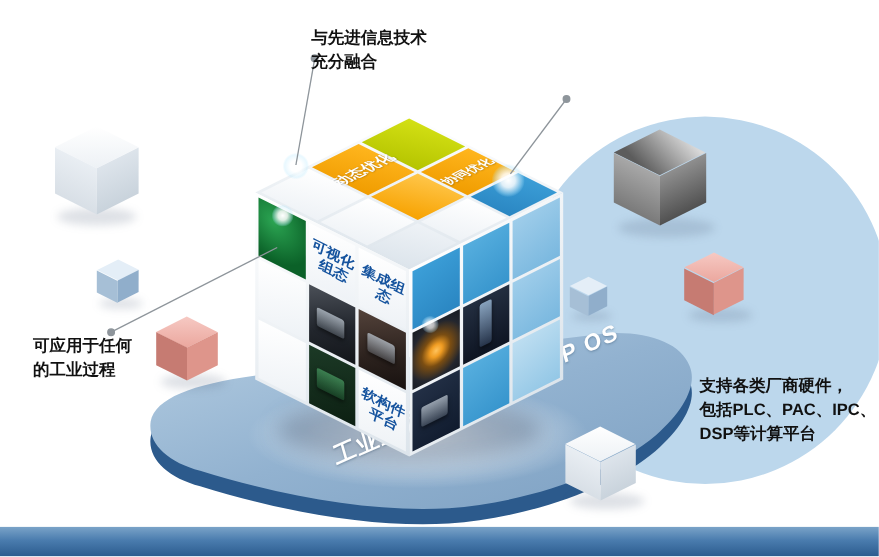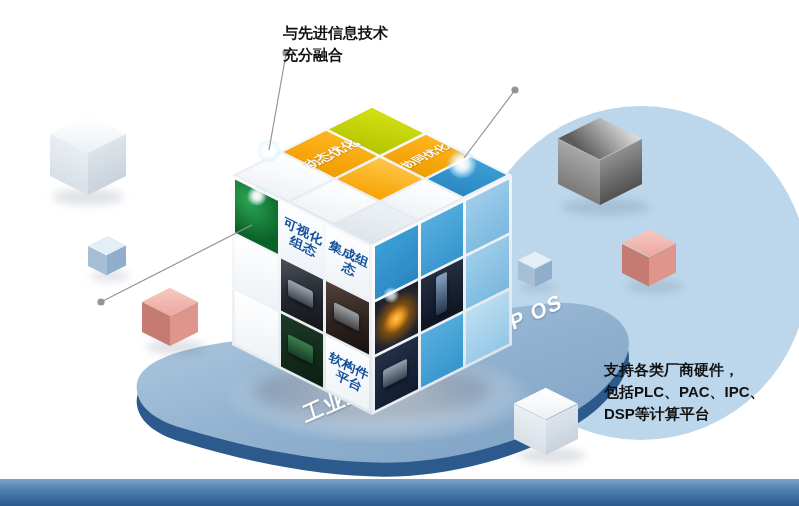--- a/index.html
+++ b/index.html
@@ -110,24 +110,24 @@
   .s2{left:90px;top:271px;width:40px;height:10px;}
   .s3{left:146px;top:340px;width:60px;height:14px;}
   .s4{left:562px;top:198px;width:88px;height:18px;}
   .s5{left:626px;top:280px;width:58px;height:13px;}
   .s6{left:518px;top:448px;width:68px;height:15px;}
   .s7{left:520px;top:283px;width:36px;height:9px;}
 
   
   .ann{position:absolute;font-size:15px;font-weight:bold;color:#111;line-height:1.45;
        white-space:pre-line;}
-  .ann-fusion{left:283px;top:24px;font-family:Liberation Mono, monospace;}
+  .ann-fusion{left:283px;top:24px;}
   .ann-standards{left:514px;top:60px;}
   .ann-process{left:30px;top:304px;}
-  .ann-hardware{left:604px;top:340px;margin-top:19px;}
+  .ann-hardware{left:636px;top:340px;}
 </style>
 </head>
 <body>
 
 <div id="stage">
 
   <div class="bg-circle"></div>
 
   <svg class="svg-abs" viewBox="0 0 799 506">
     <defs>
@@ -260,19 +260,21 @@
       <line x1="286" y1="54" x2="269" y2="150"></line>
       <circle cx="515" cy="90" r="3"></circle>
       <line x1="515" y1="90" x2="464" y2="158"></line>
       <circle cx="101" cy="302" r="3"></circle>
       <line x1="101" y1="302" x2="252" y2="225"></line>
     </g>
   </svg>
 
   <div class="ann ann-fusion">与先进信息技术
 充分融合</div>
+  <div class="ann ann-process">可应用于任何
+的工业过程</div>
   <div class="ann ann-hardware">支持各类厂商硬件，
 包括PLC、PAC、IPC、
 DSP等计算平台</div>
 
   <div class="bottom-bar"></div>
 
 </div>
 
 </body></html>

